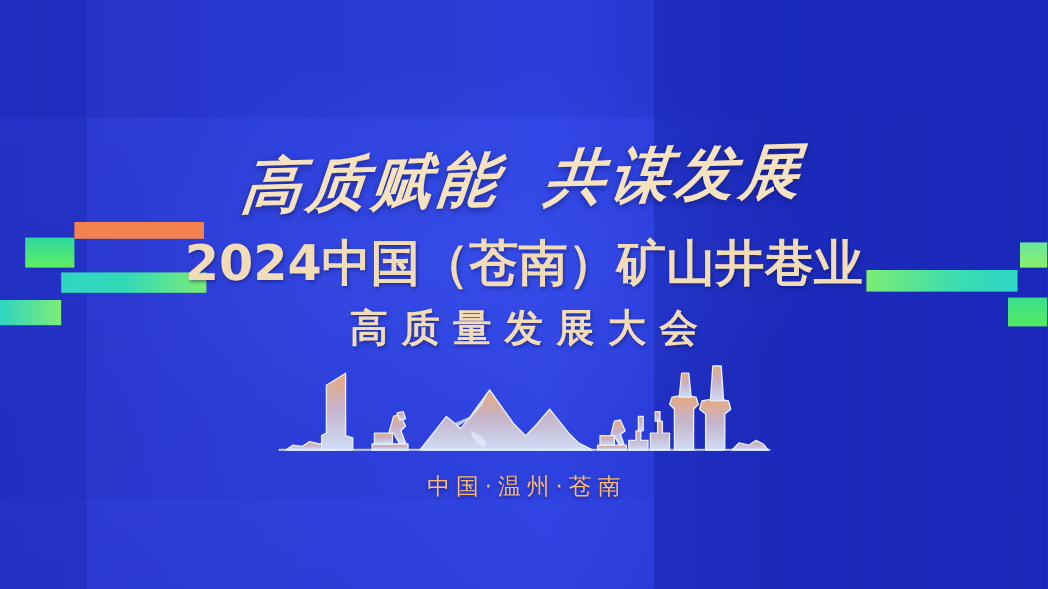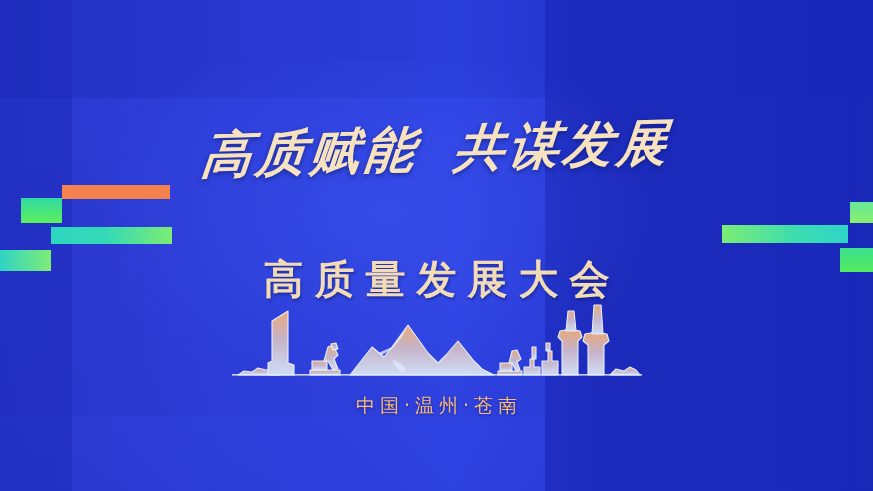--- a/index.html
+++ b/index.html
@@ -92,21 +92,21 @@
     font-size:41px; font-weight:bold;
     color:#f2dbb7;
     letter-spacing:0px;
     white-space:nowrap;
     text-shadow:1px 2px 3px rgba(10,18,80,.45);
   }
   .title-2 {
     position:absolute; left:0; right:0; top:252px;
     text-align:center;
     font-family:"DejaVu Sans", sans-serif;
-    font-size:40px; font-weight:bold;
+    font-size:32px; font-weight:bold;
     color:#f2dbb7;
     letter-spacing:11px; text-indent:11px;
     white-space:nowrap;
     text-shadow:1px 2px 3px rgba(10,18,80,.45);
   }
   .location {
     position:absolute; left:0; right:0; top:393px;
     text-align:center;
     font-family:"DejaVu Sans", sans-serif;
     font-size:19px; font-weight:normal;
@@ -140,20 +140,21 @@
   <div class="blk blk-green-sq"></div>
   <div class="blk blk-teal-bar"></div>
   <div class="blk blk-teal-low"></div>
 
   <div class="blk blk-r-top"></div>
   <div class="blk blk-r-bar"></div>
   <div class="blk blk-r-low"></div>
 
   <div class="calligraphy"><span>高质赋能</span><span class="gap"></span><span>共谋发展</span></div>
 
+  <div class="title-1">2024中国（苍南）矿山井巷业</div>
   <div class="title-2">高质量发展大会</div>
 
   <div class="skyline">
     <svg viewBox="0 0 410 80" xmlns="http://www.w3.org/2000/svg" aria-hidden="true">
       <defs>
         <linearGradient id="skyGrad" x1="0" y1="0" x2="0" y2="1">
           <stop offset="0%" stop-color="#e8a97a"></stop>
           <stop offset="45%" stop-color="#c6b3c8"></stop>
           <stop offset="100%" stop-color="#cfdcf6"></stop>
         </linearGradient>

